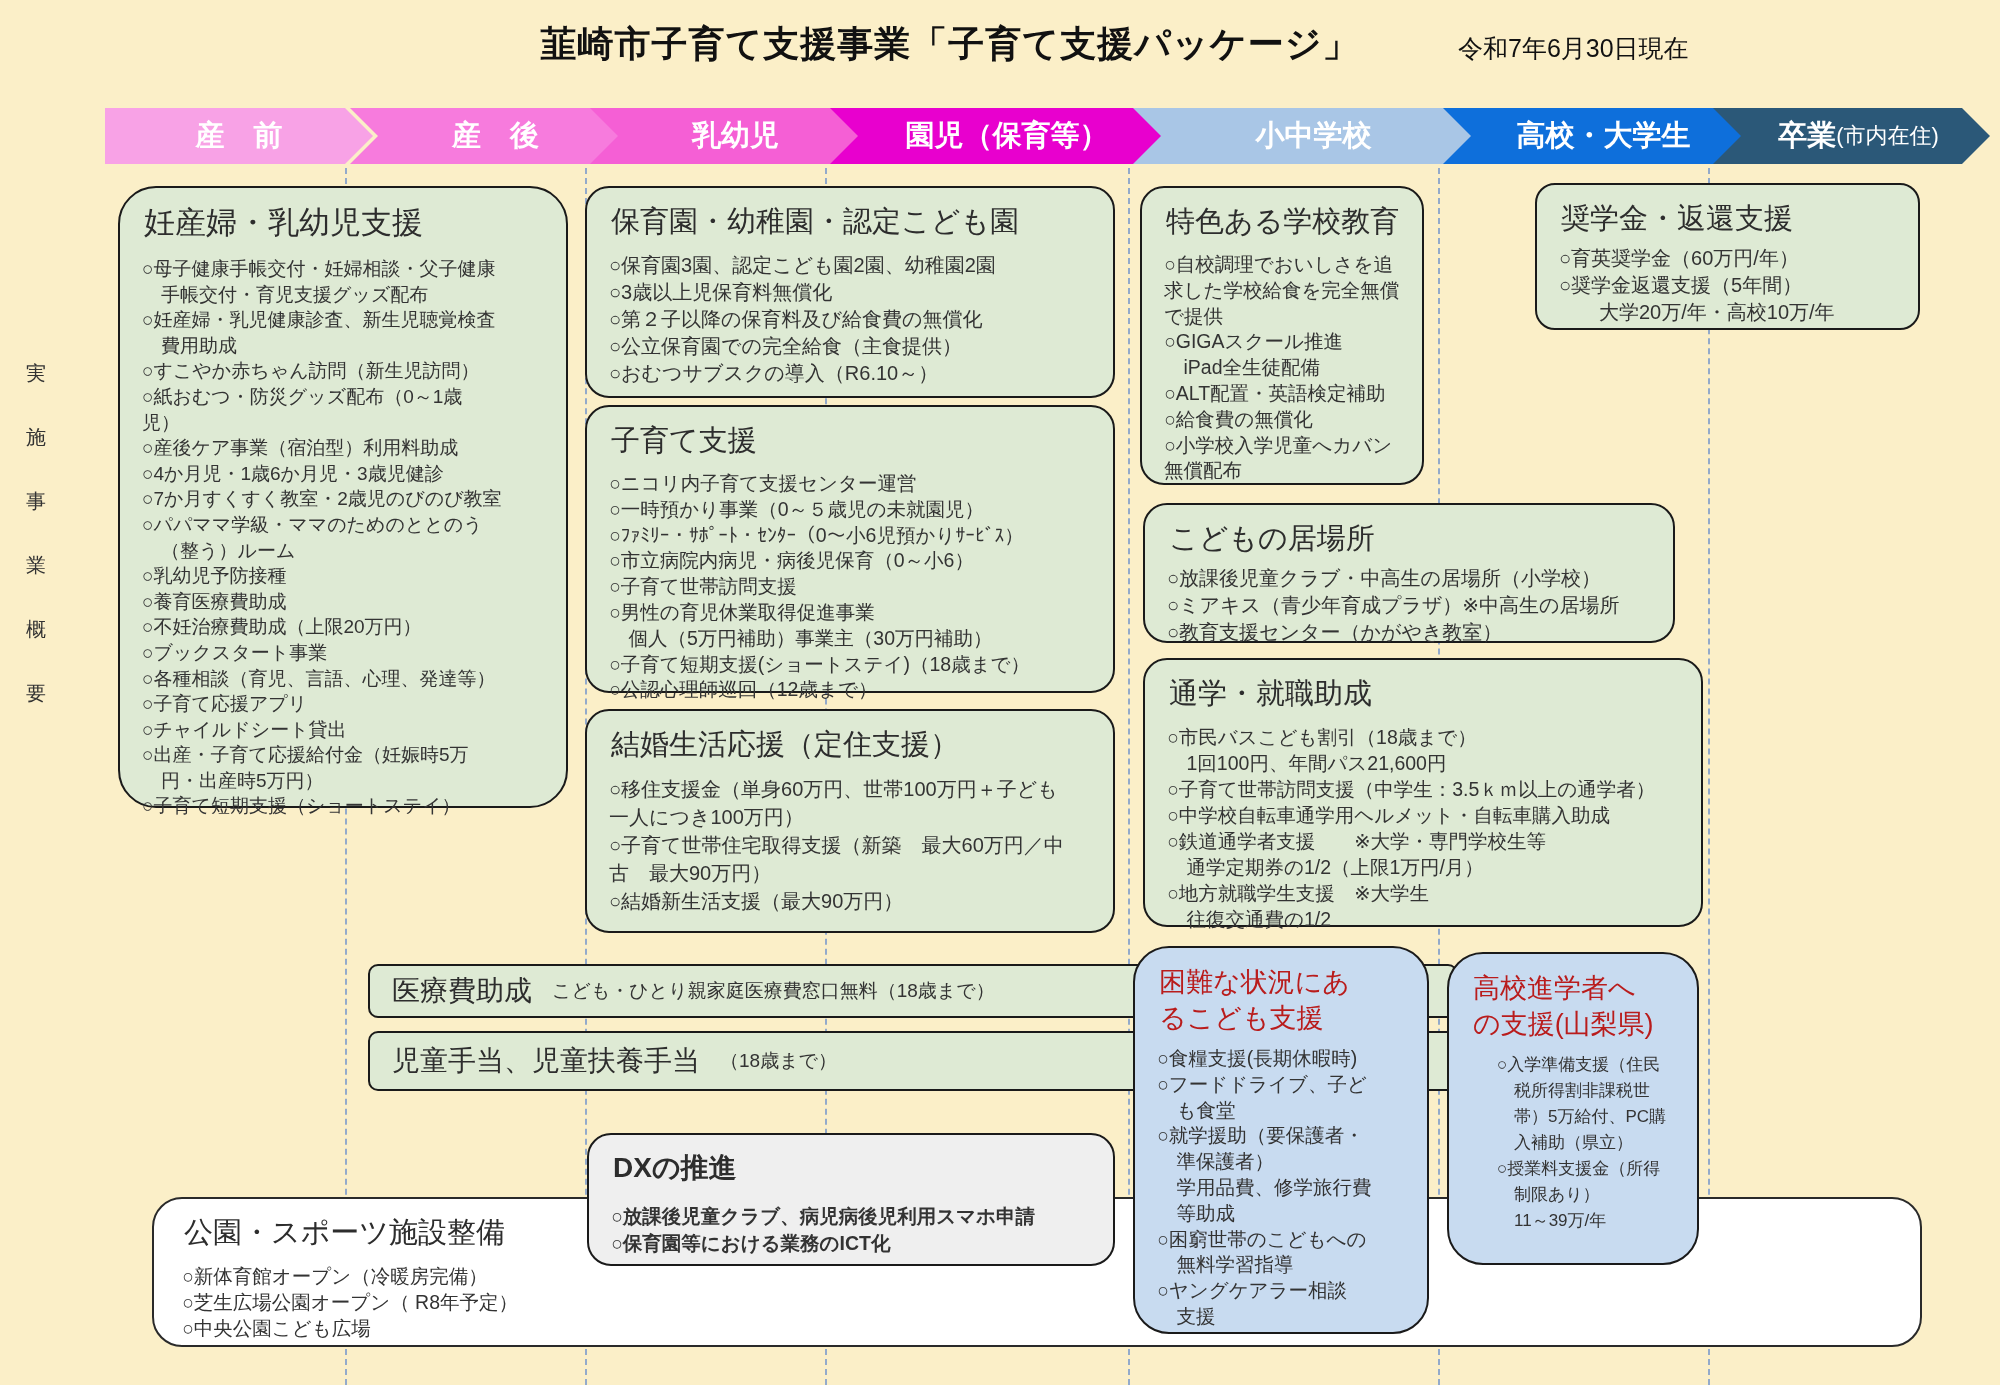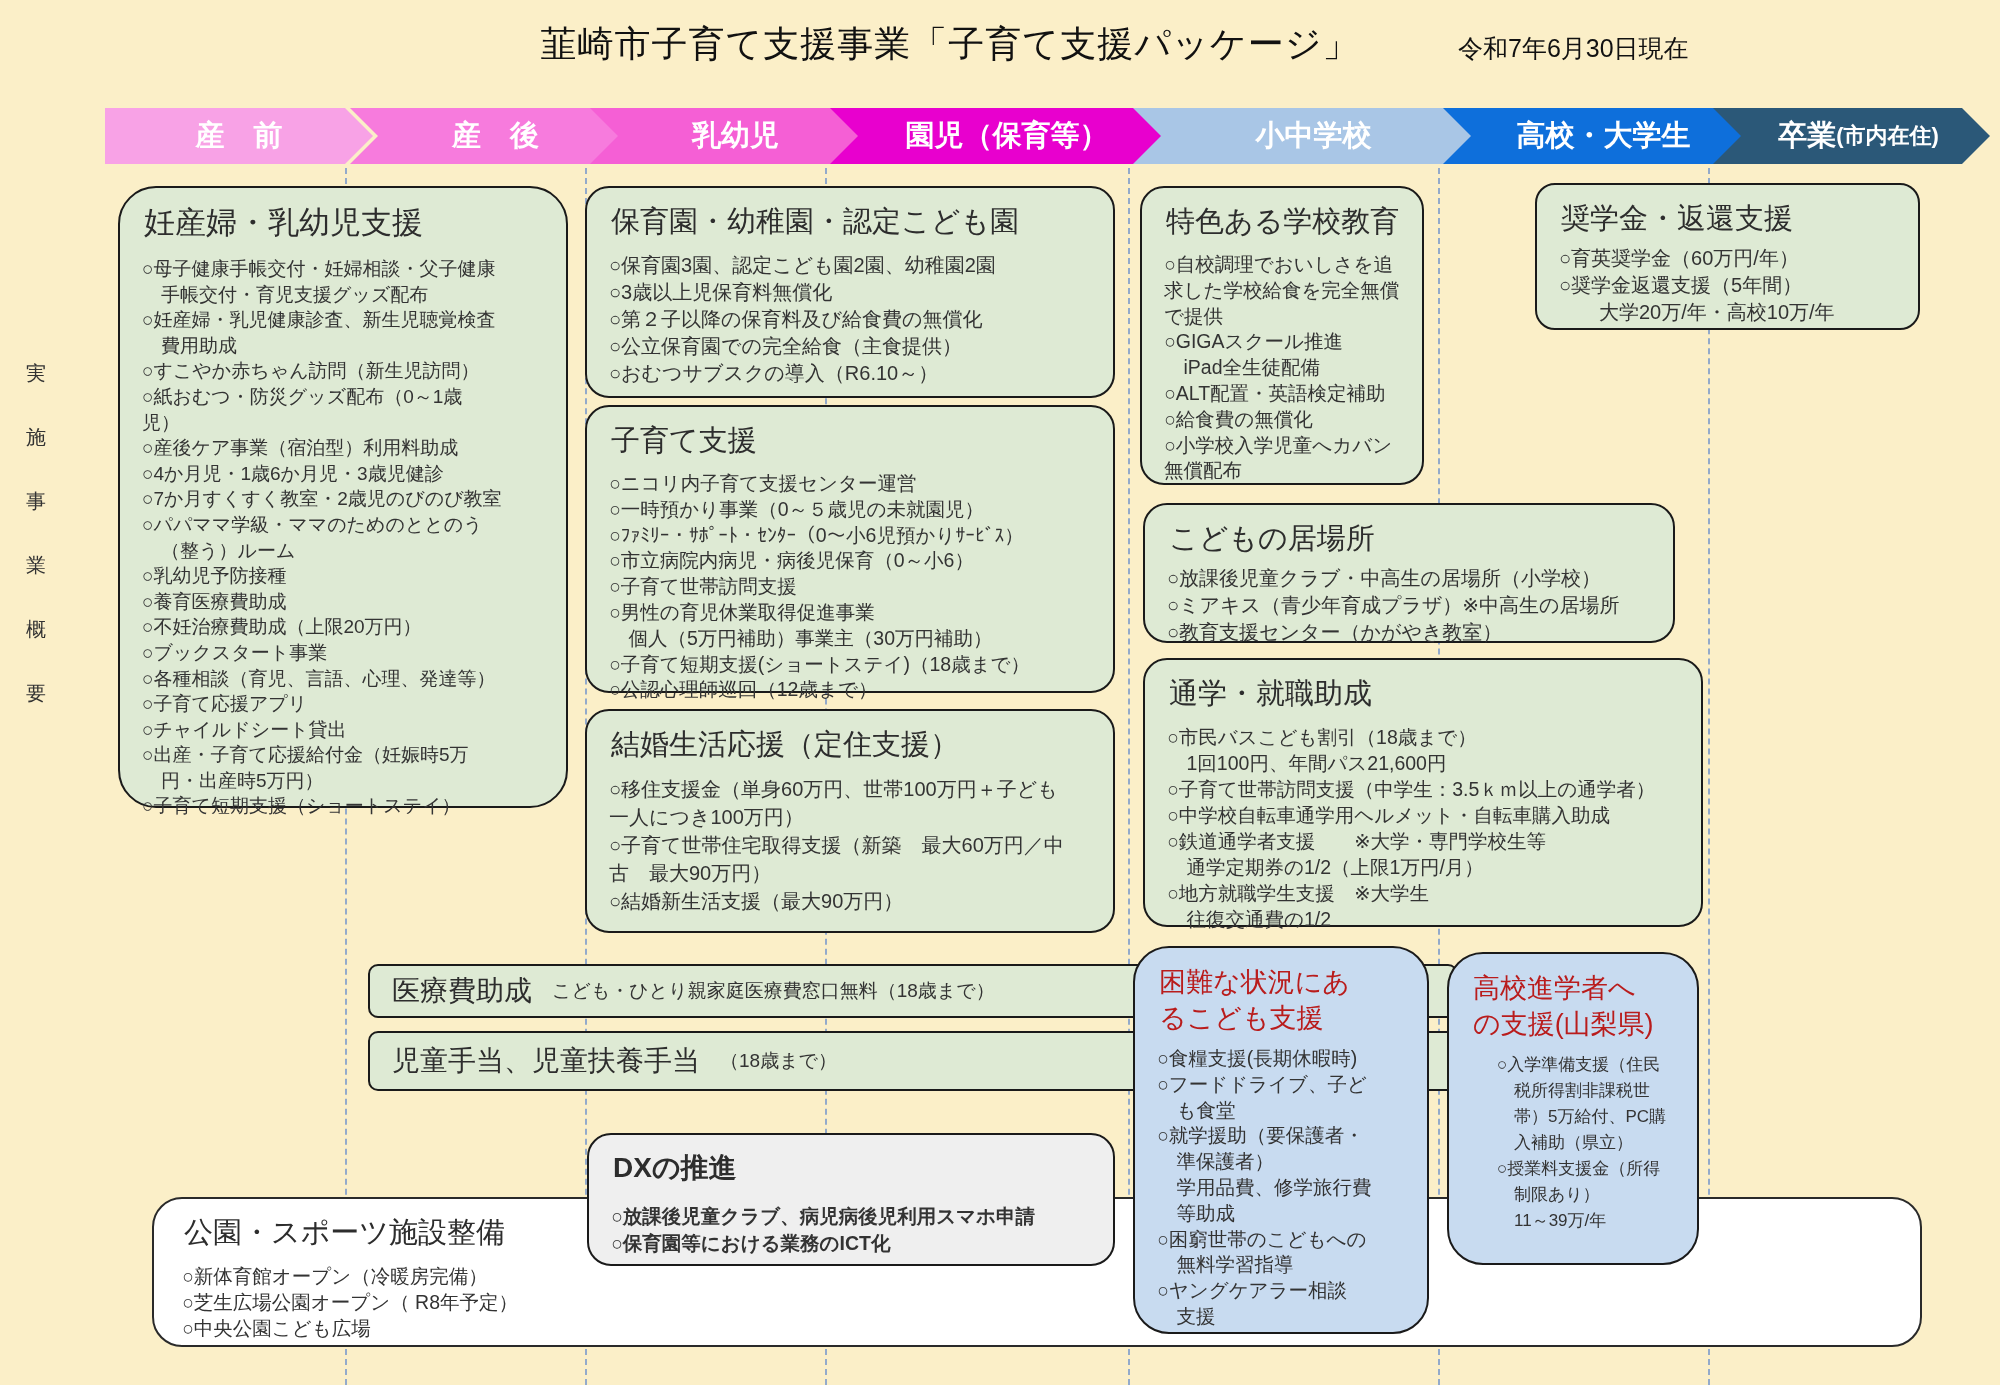--- a/index.html
+++ b/index.html
@@ -1,34 +1,34 @@
 <!DOCTYPE html>
 <html><head>
 <meta charset="utf-8">
 <style>
   html,body{margin:0;padding:0;}
   body{font-family:"Liberation Sans","DejaVu Sans",sans-serif;}
   #stage{position:relative;width:2000px;height:1385px;background:#FBEFC8;overflow:hidden;}
 
   
   #main-title{position:absolute;left:420px;top:20px;width:1060px;text-align:center;
-    font-size:36px;font-weight:400;color:#111;letter-spacing:1px;}
+    font-size:36px;font-weight:700;color:#111;letter-spacing:1px;}
   #date-note{position:absolute;left:1458px;top:32px;font-size:25px;color:#111;}
 
   
   #sidebar-label{position:absolute;left:26px;top:360px;display:flex;flex-direction:column;
     gap:37px;font-size:31px;color:#222;line-height:1;}
 
   
   .vline{position:absolute;top:168px;height:1217px;width:0;border-left:2px dashed #93AACB;z-index:0;}
 
   
   .arrow{position:absolute;top:108px;height:56px;display:flex;align-items:center;justify-content:center;z-index:2;}
   .arrow .lbl{color:#fff;font-size:29px;font-weight:700;white-space:nowrap;}
-  .arrow .sub{color:#fff;font-size:22px;font-weight:700;white-space:nowrap;}
+  .arrow .sub{color:#fff;font-size:22px;font-weight:400;white-space:nowrap;}
   .clip-first{clip-path:polygon(0 0,calc(100% - 28px) 0,100% 50%,calc(100% - 28px) 100%,0 100%);}
   .clip-mid{clip-path:polygon(0 0,calc(100% - 28px) 0,100% 50%,calc(100% - 28px) 100%,0 100%,28px 50%);padding-left:14px;}
 
   
   .box{position:absolute;background:#DEEAD4;border:2px solid #1a1a1a;border-radius:24px;
     box-sizing:border-box;padding:10px 16px 8px 22px;z-index:2;}
   .btitle{font-size:29px;color:#2d2d2d;margin:4px 0 10px 2px;}
   .items > div{white-space:pre-wrap;font-size:20px;line-height:27px;color:#333;}
 
   #box-ninpu{left:118px;top:186px;width:450px;height:622px;border-radius:38px;}

